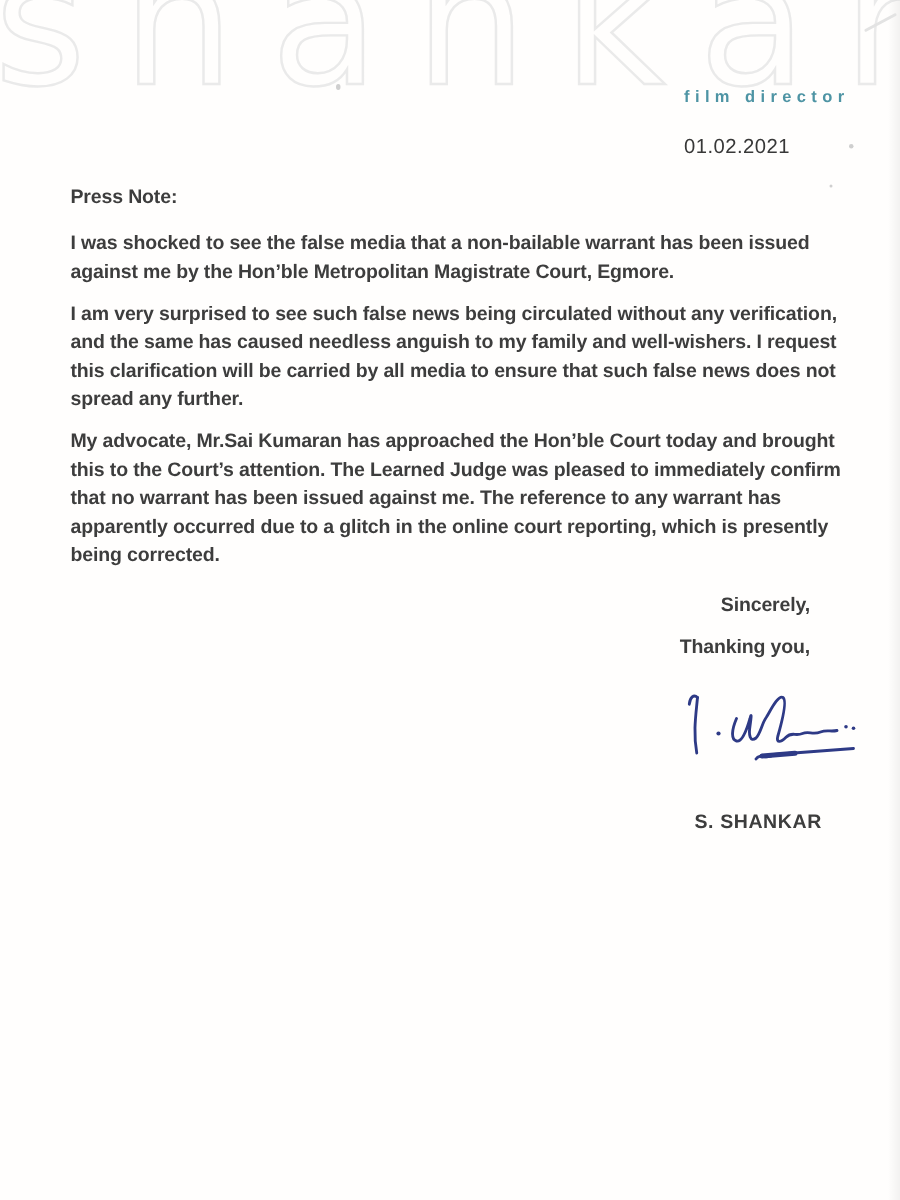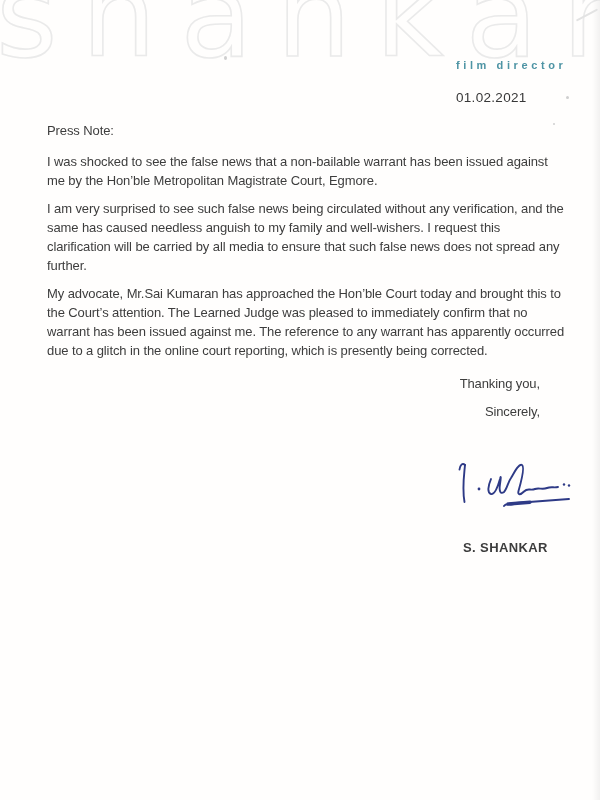--- a/index.html
+++ b/index.html
@@ -29,20 +29,21 @@
     color:var(--color-tagline,#4e94a4);
   }
   .date {
     margin-top:19px; font-size:13.5px; font-weight:400;
     color:#383838; letter-spacing:0.3px;
   }
   .letter {
     position:absolute; left:47px; top:121px; width:520px;
     font-size:13px; line-height:19px; letter-spacing:-0.1px;
     color:var(--color-ink,#3d3d3d);
+    font-weight:bold;
   }
   .heading { margin:0 0 12px 0; }
   .para { margin:0 0 9px 0; }
   .closing { text-align:right; padding-right:27px; margin-top:14px; }
   .closing-line { line-height:19px; margin-bottom:9px; }
   .signature {
     position:absolute; left:452px; top:458px;
     width:124px; height:56px;
     color:var(--color-signature-ink,#2e3a86);
   }
@@ -75,26 +76,26 @@
 
   <div class="watermark">shankar</div>
 
   <div class="brand">
     <div class="tagline">film director</div>
     <div class="date">01.02.2021</div>
   </div>
 
   <div class="letter">
     <p class="heading">Press Note:</p>
-    <p class="para">I was shocked to see the false news that a non-bailable warrant has been issued against me by the Hon’ble Metropolitan Magistrate Court, Egmore.</p>
+    <p class="para">I was shocked to see the false media that a non-bailable warrant has been issued against me by the Hon’ble Metropolitan Magistrate Court, Egmore.</p>
     <p class="para">I am very surprised to see such false news being circulated without any verification, and the same has caused needless anguish to my family and well-wishers. I request this clarification will be carried by all media to ensure that such false news does not spread any further.</p>
     <p class="para">My advocate, Mr.Sai Kumaran has approached the Hon’ble Court today and brought this to the Court’s attention. The Learned Judge was pleased to immediately confirm that no warrant has been issued against me. The reference to any warrant has apparently occurred due to a glitch in the online court reporting, which is presently being corrected.</p>
     <div class="closing">
+      <div class="closing-line">Sincerely,</div>
       <div class="closing-line">Thanking you,</div>
-      <div class="closing-line">Sincerely,</div>
     </div>
   </div>
 
   <div class="signature">
     <svg viewBox="0 0 124 56" fill="none" stroke="currentColor" stroke-width="1.9" stroke-linecap="round" stroke-linejoin="round">
       <path d="M13,7 C10.5,4.5 8,7 7.5,11.5"></path>
       <path d="M13,7 C12,18 10,30 12.5,44"></path>
       <circle cx="27" cy="31" r="1.4" fill="currentColor" stroke="none"></circle>
       <path d="M39,21 C36,28 35,35 39,36 C43,37 46,28 48,21 C49,17 49,19 48,26 C47,32 48,37 52,34 C55,31 56,24 59,20 C62,15 67,5 70,7 C73,9 68.5,26 66.5,33 C65.5,37 68,37.5 72,33.5 C76,29.5 78,33 83,31 C87,29.3 90,32 95,30 C99,28.4 102,30 106,29"></path>
       <circle cx="112" cy="26.5" r="1.2" fill="currentColor" stroke="none"></circle>

